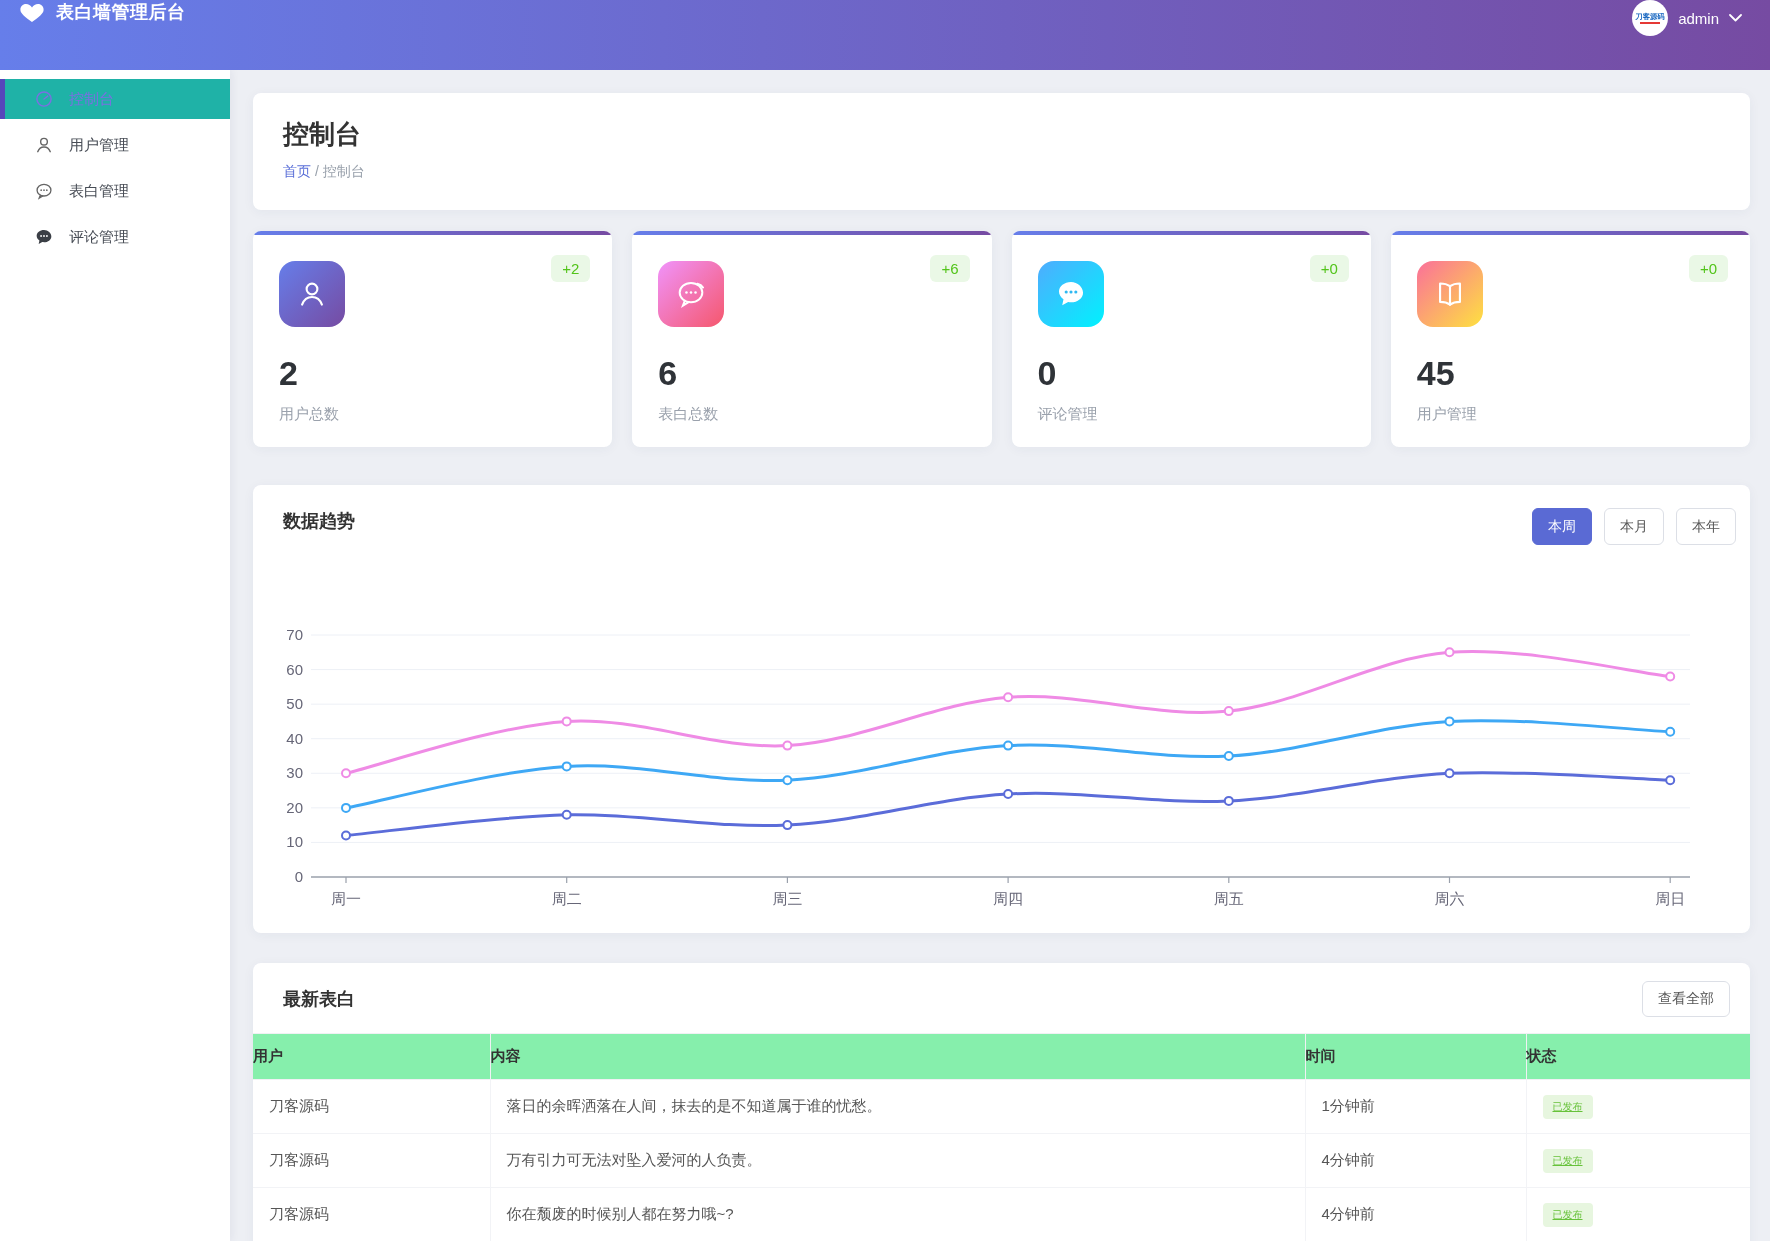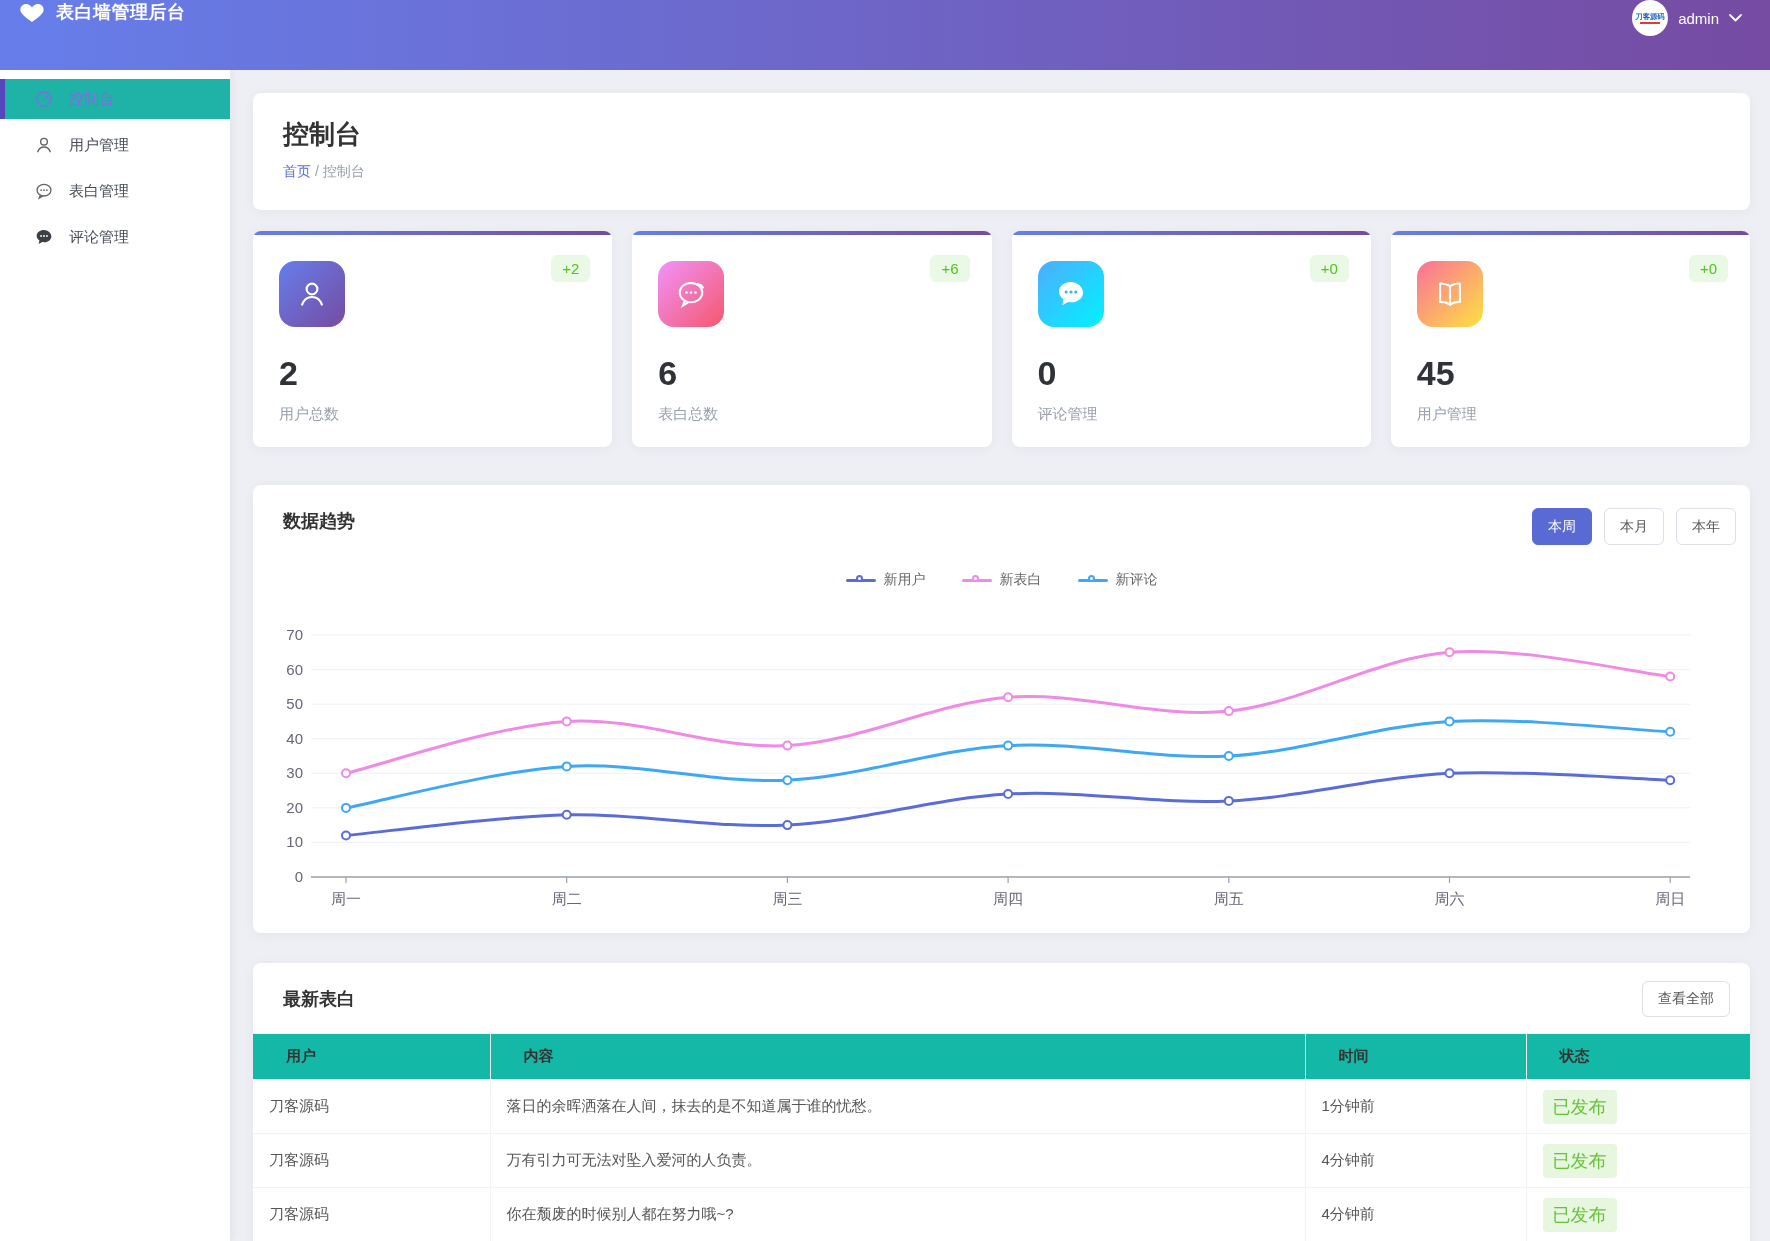--- a/index.html
+++ b/index.html
@@ -90,31 +90,31 @@
   .viewall-btn {
     position:absolute; right:20px; top:18px; padding:8px 15px; border-radius:6px;
     background:#fff; border:1px solid #dcdfe6; color:#555; font-size:14px; cursor:pointer; font-family:inherit;
   }
   table.latest { width:100%; border-collapse:collapse; margin-top:70px; table-layout:fixed; }
   table.latest col.c-user { width:237px; }
   table.latest col.c-content { width:815px; }
   table.latest col.c-time { width:221px; }
   table.latest col.c-status { width:224px; }
   table.latest th {
-    background:#14b8a6; text-align:left; font-size:15px; font-weight:600; color:#333;
-    height:46px; padding:0 33px; border:1px solid #f0f1f4; border-left:none;
+    background:#86efac; text-align:left; font-size:15px; font-weight:600; color:#333;
+    height:46px; padding:0 0; border:1px solid #f0f1f4; border-left:none;
   }
   table.latest th:last-child, table.latest td:last-child { border-right:none; }
   table.latest td {
     height:54px; padding:0 16px; font-size:15px; color:#555;
     border:1px solid #f2f3f6; border-left:none; background:#fff;
   }
   .status-badge {
-    display:inline-block; padding:5px 10px; border-radius:4px; font-size:18px;
-    background:var(--status-bg,#e7f6df); color:var(--status-tx,#67c23a);
+    display:inline-block; padding:5px 10px; border-radius:4px; font-size:10px;
+    background:var(--status-bg,#e7f6df); color:var(--status-tx,#67c23a);text-decoration:underline;
   }
 </style>
 </head>
 <body>
 
 <div class="topbar">
   <div class="brand">
     <span style="display:flex;">
       <svg width="24" height="22" viewBox="0 0 24 22">
           <path fill="#fff" d="M12 21S3.6 15.4 1.2 11.5C-1 7.8 1.6 3 6 3c2.5 0 4.6 1.4 6 3.4C13.4 4.4 15.5 3 18 3c4.4 0 7 4.8 4.8 8.5C20.4 15.4 12 21 12 21z"></path>
@@ -243,43 +243,20 @@
       <div class="stat-label">用户管理</div>
     </div>
   </div>
 
   <div class="card trend-card">
     <div class="section-title">数据趋势</div>
     <div class="range-group">
       <button class="range-btn active">本周</button>
       <button class="range-btn">本月</button>
       <button class="range-btn">本年</button>
-    </div>
-    <div class="legend">
-      <div class="legend-item">
-        <span class="lg-marker">
-            <span class="lg-line" style="background: rgb(91, 108, 217);"></span>
-            <span class="lg-dot" style="border-color: rgb(91, 108, 217);"></span>
-          </span>
-        <span>新用户</span>
-      </div>
-      <div class="legend-item">
-        <span class="lg-marker">
-            <span class="lg-line" style="background: rgb(239, 139, 229);"></span>
-            <span class="lg-dot" style="border-color: rgb(239, 139, 229);"></span>
-          </span>
-        <span>新表白</span>
-      </div>
-      <div class="legend-item">
-        <span class="lg-marker">
-            <span class="lg-line" style="background: rgb(62, 168, 245);"></span>
-            <span class="lg-dot" style="border-color: rgb(62, 168, 245);"></span>
-          </span>
-        <span>新评论</span>
-      </div>
     </div>
     <svg class="trend-svg" width="1497" height="300" viewBox="0 0 1497 300">
         <line x1="58" y1="227.42857142857144" x2="1437" y2="227.42857142857144" stroke="#edf0f6" stroke-width="1"></line>
         <line x1="58" y1="192.85714285714286" x2="1437" y2="192.85714285714286" stroke="#edf0f6" stroke-width="1"></line>
         <line x1="58" y1="158.28571428571428" x2="1437" y2="158.28571428571428" stroke="#edf0f6" stroke-width="1"></line>
         <line x1="58" y1="123.71428571428572" x2="1437" y2="123.71428571428572" stroke="#edf0f6" stroke-width="1"></line>
         <line x1="58" y1="89.14285714285714" x2="1437" y2="89.14285714285714" stroke="#edf0f6" stroke-width="1"></line>
         <line x1="58" y1="54.571428571428584" x2="1437" y2="54.571428571428584" stroke="#edf0f6" stroke-width="1"></line>
         <line x1="58" y1="20" x2="1437" y2="20" stroke="#edf0f6" stroke-width="1"></line>
         <line x1="58" y1="262" x2="1437" y2="262" stroke="#9aa0ab" stroke-width="1.4"></line>

